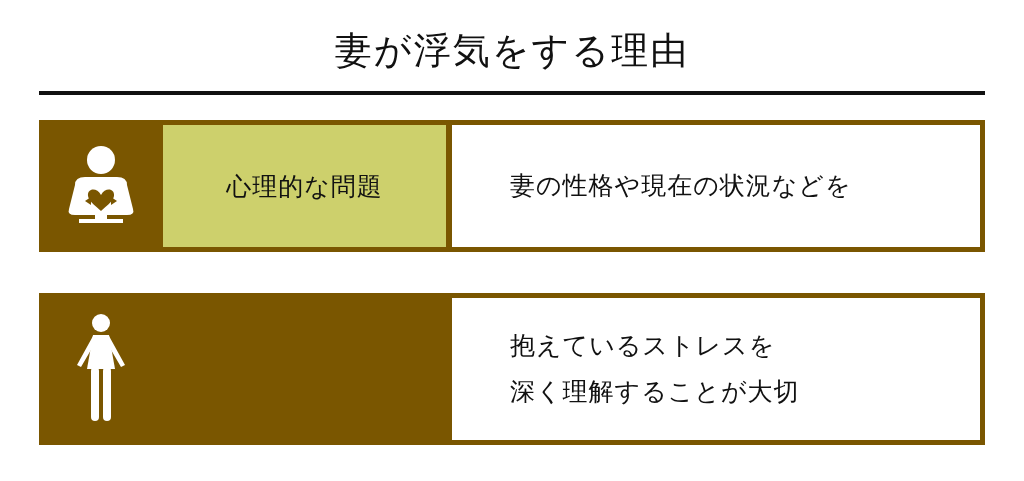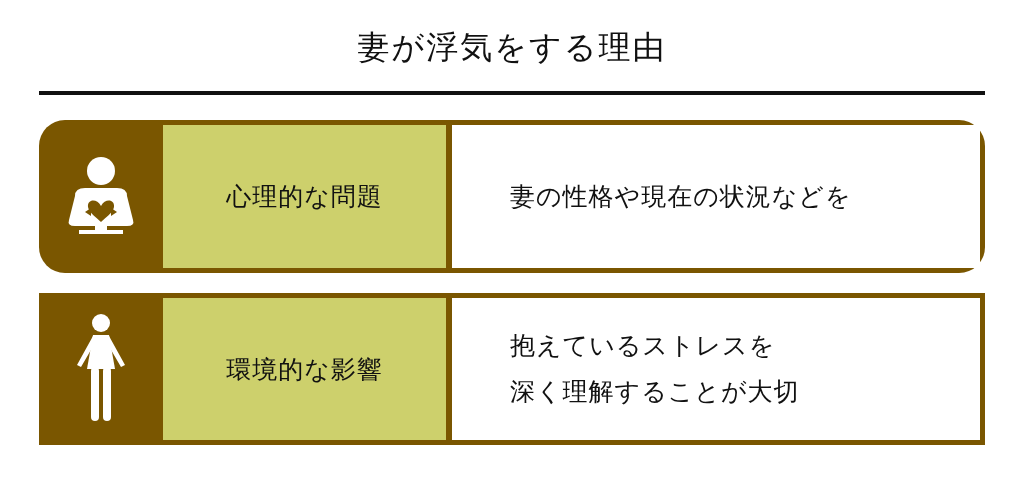--- a/index.html
+++ b/index.html
@@ -1,22 +1,22 @@
 <!DOCTYPE html>
 <html><head>
   <meta charset="utf-8">
   <style>
     html, body { margin: 0; padding: 0; background: #ffffff; }
     body { width: 1024px; height: 481px; position: relative; overflow: hidden;
            font-family: "DejaVu Sans", "Liberation Sans", sans-serif; color: #111; }
     .title { position: absolute; left: 0; width: 1024px; top: 26px; text-align: center;
-             font-size: 32px; letter-spacing: 2px; font-weight: 500; }
+             font-size: 37px; letter-spacing: 2px; font-weight: 500; }
     .rule { position: absolute; left: 39px; width: 946px; top: 91px; height: 4px; background: #111; }
     .row { position: absolute; left: 39px; width: 946px; background: #7a5600; }
-    .row1 { top: 120px; height: 153px; border-radius: 26px; }
+    .row1 { top: 120px; height: 132px; }
     .row2 { top: 293px; height: 152px; }
     .iconcell { position: absolute; left: 0; top: 0; width: 124px; height: 100%;
                 display: flex; align-items: center; justify-content: center; }
     .labelcell { position: absolute; left: 124px; top: 5px; bottom: 5px; width: 283px;
                  background: #cdd06c; display: flex; align-items: center; justify-content: center;
                  font-size: 25px; letter-spacing: 1px; }
     .desccell { position: absolute; left: 413px; top: 5px; bottom: 5px; right: 5px;
                 background: #ffffff; display: flex; flex-direction: column; justify-content: center;
                 padding-left: 58px; font-size: 25px; letter-spacing: 1px; line-height: 46px; }
     svg { display: block; }
@@ -49,18 +49,17 @@
     <span>
       <svg width="60" height="112" viewBox="0 0 60 112">
         <circle cx="30" cy="10" r="9" fill="#fff"></circle>
         <path d="M22 22 L38 22 L44 56 L16 56 Z" fill="#fff"></path>
         <path d="M22 23 L6 52 L10 54 L24 30 Z M38 23 L54 52 L50 54 L36 30 Z" fill="#fff"></path>
         <rect x="20" y="54" width="8" height="54" rx="4" fill="#fff"></rect>
         <rect x="32" y="54" width="8" height="54" rx="4" fill="#fff"></rect>
       </svg>
     </span>
   </div>
-  <div class="labelcell">環境的な影響</div>
   <div class="desccell">
     <div>抱えているストレスを</div>
     <div>深く理解することが大切</div>
   </div>
 </div>
 
 </body></html>

